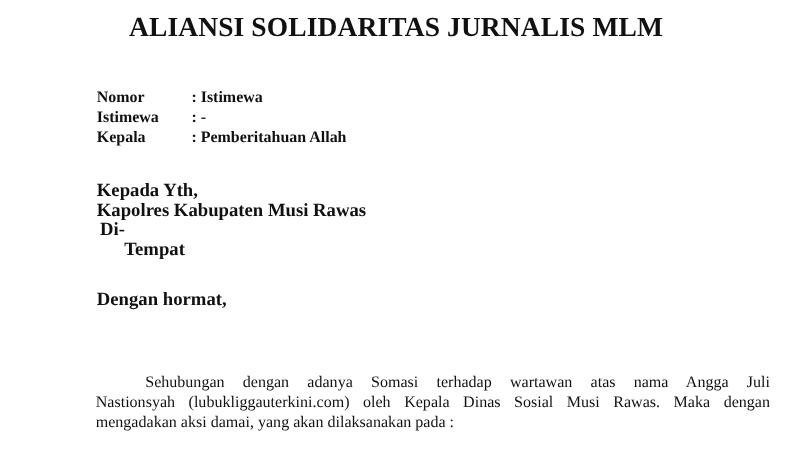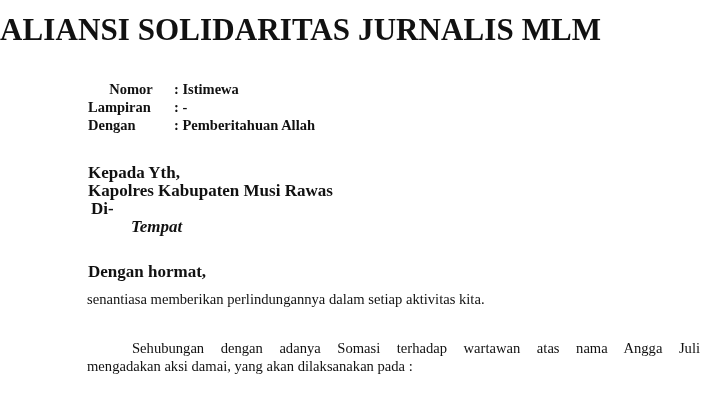--- a/index.html
+++ b/index.html
@@ -3,21 +3,21 @@
   <meta charset="utf-8">
   <style>
     html, body { margin: 0; padding: 0; background: #ffffff; }
     body {
       width: 720px; height: 409px; overflow: hidden; position: relative;
       font-family: "Liberation Serif", "DejaVu Serif", serif;
       color: #111111;
     }
     .title {
       position: absolute; left: 0; width: 720px; top: 12px;
-      font-weight: bold; font-size: 31px;
+      text-align: center; font-weight: bold; font-size: 25px;
       letter-spacing: 0.1px;
     }
     .meta-row {
       position: absolute; left: 88px; font-weight: bold; font-size: 14.5px;
     }
     .meta-label { display: inline-block; width: 86px; }
     .b { position: absolute; font-weight: bold; font-size: 17px; }
     .para {
       position: absolute; left: 87px; width: 613px;
       font-size: 14.6px; line-height: 18px; text-align: justify;
@@ -26,38 +26,38 @@
     .line { display: block; text-align: justify; text-align-last: justify; white-space: nowrap; }
     .line.last { text-align-last: left; }
     .indent { padding-left: 45px; }
   </style>
 </head>
 <body>
 
 <div>
   <div class="title">ALIANSI SOLIDARITAS JURNALIS MLM</div>
 
-  <div class="meta-row" style="top:81px;text-align:center;">
+  <div class="meta-row" style="top:81px;">
     <span class="meta-label">Nomor</span><span>: Istimewa</span>
   </div>
   <div class="meta-row" style="top:99px;">
-    <span class="meta-label">Lampiran</span><span>: -</span>
+    <span class="meta-label">Istimewa</span><span>: -</span>
   </div>
   <div class="meta-row" style="top:117px;">
-    <span class="meta-label">Dengan</span><span>: Pemberitahuan Allah</span>
+    <span class="meta-label">Kepala</span><span>: Pemberitahuan Allah</span>
   </div>
 
   <div class="b" style="left:88px; top:163px;">Kepada Yth,</div>
   <div class="b" style="left:88px; top:181px;">Kapolres Kabupaten Musi Rawas</div>
   <div class="b" style="left:91px; top:199px;">Di-</div>
-  <div class="b" style="left:131px; top:217px;font-style:italic;">Tempat</div>
+  <div class="b" style="left:113px; top:217px;">Tempat</div>
 
   <div class="b" style="left:88px; top:262px;">Dengan hormat,</div>
 
   <div class="para" style="top:290px;">
-    <span class="line last">senantiasa memberikan perlindungannya dalam setiap aktivitas kita.</span>
   </div>
 
   <div class="para" style="top:339px;">
     <span class="line indent">Sehubungan dengan adanya Somasi terhadap wartawan atas nama Angga Juli</span>
+    <span class="line">Nastionsyah (lubukliggauterkini.com) oleh Kepala Dinas Sosial Musi Rawas. Maka dengan</span>
     <span class="line last">mengadakan aksi damai,  yang akan dilaksanakan pada :</span>
   </div>
 </div>
 
 </body></html>

